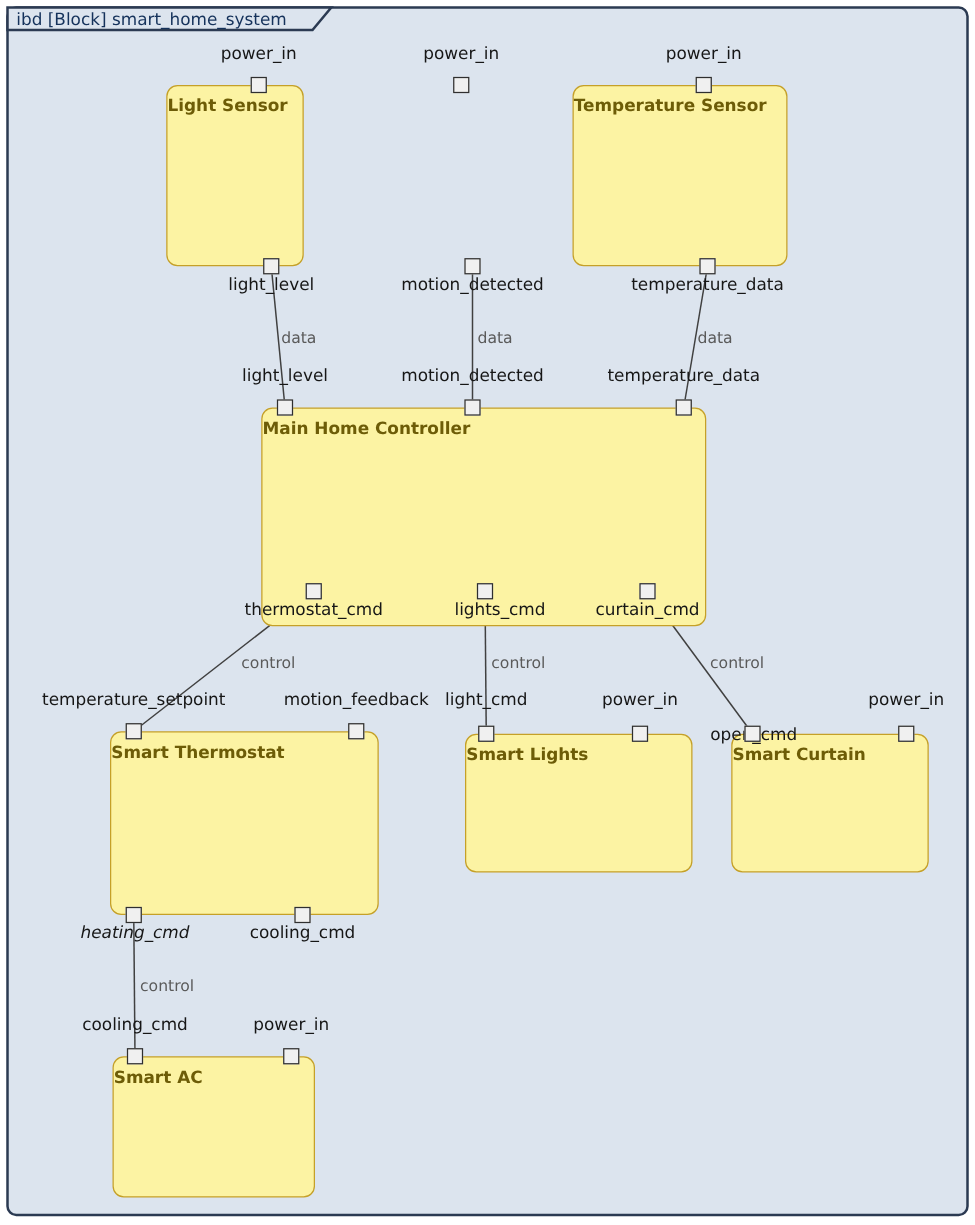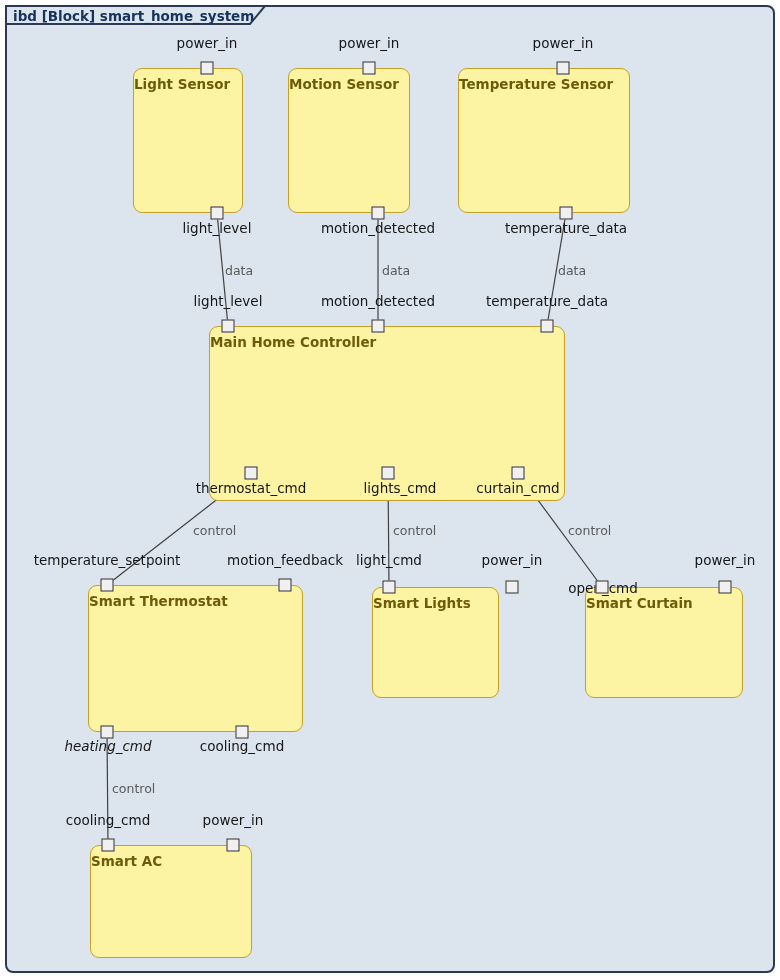--- a/index.html
+++ b/index.html
@@ -1,19 +1,19 @@
 <!DOCTYPE html>
 <html style="--frame-bg: #dce4ee; --frame-border: #2b3a52; --tab-text: #15325b; --block-fill: #fcf3a3; --block-border: #c5a028; --block-title: #6d5c07; --port-fill: #f0f0f0; --port-border: #2f2f2f; --line: #404040; --label: #161616; --stereo: #5a5a5a;"><head>
 <meta charset="utf-8">
 <style>
   html,body{margin:0;padding:0;background:#ffffff;}
   body{font-family:"DejaVu Sans","Liberation Sans",sans-serif;}
   #stage{position:relative;width:780px;height:980px;overflow:hidden;background:#ffffff;}
   #bg{position:absolute;left:0;top:0;z-index:0;}
-  #tab-title{position:absolute;left:13px;top:8px;z-index:4;font-size:13.5px;font-weight:bold;
+  #tab-title{position:absolute;left:13px;top:8px;z-index:4;font-size:13.5px;font-weight:normal;
              color:var(--tab-text);white-space:nowrap;}
   .block{position:absolute;z-index:1;background:var(--block-fill);
          border:1.7px solid var(--block-border);border-radius:9px;box-sizing:border-box;
          text-align:left;padding-top:5px;}
   .block-title{font-weight:bold;font-size:13.5px;color:var(--block-title);white-space:nowrap;}
   .port{position:absolute;z-index:3;width:13px;height:13px;background:var(--port-fill);
         border:1.6px solid var(--port-border);box-sizing:border-box;transform:translate(-50%,-50%);}
   .plabel{position:absolute;z-index:2;transform:translate(-50%,-50%);font-size:13.5px;
           color:var(--label);white-space:nowrap;}
   .clabel{position:absolute;z-index:2;transform:translate(0,-50%);font-size:12.5px;
@@ -31,25 +31,24 @@
         <line x1="378" y1="213" x2="378" y2="326" stroke="var(--line)" stroke-width="1.2"></line>
         <line x1="566" y1="213" x2="547" y2="326" stroke="var(--line)" stroke-width="1.2"></line>
         <line x1="251" y1="473" x2="107" y2="585" stroke="var(--line)" stroke-width="1.2"></line>
         <line x1="388" y1="473" x2="389" y2="587" stroke="var(--line)" stroke-width="1.2"></line>
         <line x1="518" y1="473" x2="602" y2="587" stroke="var(--line)" stroke-width="1.2"></line>
         <line x1="107" y1="732" x2="108" y2="845" stroke="var(--line)" stroke-width="1.2"></line>
       </g>
   </svg>
   <span id="tab-title">ibd [Block] smart_home_system</span>
 <div class="block" style="left: 133px; top: 68px; width: 110px; height: 145px;"><span class="block-title">Light Sensor</span></div>
-    <div class="block" style="left: 288px; top: 68px; width: 122px; height: 145px;"><span class="block-title">Motion Sensor</span></div>
     <div class="block" style="left: 458px; top: 68px; width: 172px; height: 145px;"><span class="block-title">Temperature Sensor</span></div>
     <div class="block" style="left: 209px; top: 326px; width: 356px; height: 175px;"><span class="block-title">Main Home Controller</span></div>
     <div class="block" style="left: 88px; top: 585px; width: 215px; height: 147px;"><span class="block-title">Smart Thermostat</span></div>
-    <div class="block" style="left: 372px; top: 587px; width: 127px; height: 111px;"><span class="block-title">Smart Lights</span></div>
+    <div class="block" style="left: 372px; top: 587px; width: 182px; height: 111px;"><span class="block-title">Smart Lights</span></div>
     <div class="block" style="left: 90px; top: 845px; width: 162px; height: 113px;"><span class="block-title">Smart AC</span></div>
     <div class="block" style="left: 585px; top: 587px; width: 158px; height: 111px;"><span class="block-title">Smart Curtain</span></div>
     <span class="clabel" style="left: 225px; top: 270px;">data</span>
     <span class="clabel" style="left: 382px; top: 270px;">data</span>
     <span class="clabel" style="left: 558px; top: 270px;">data</span>
     <span class="clabel" style="left: 193px; top: 530px;">control</span>
     <span class="clabel" style="left: 393px; top: 530px;">control</span>
     <span class="clabel" style="left: 568px; top: 530px;">control</span>
     <span class="clabel" style="left: 112px; top: 788px;">control</span>
     <div class="port" style="left: 207px; top: 68px;"></div>

